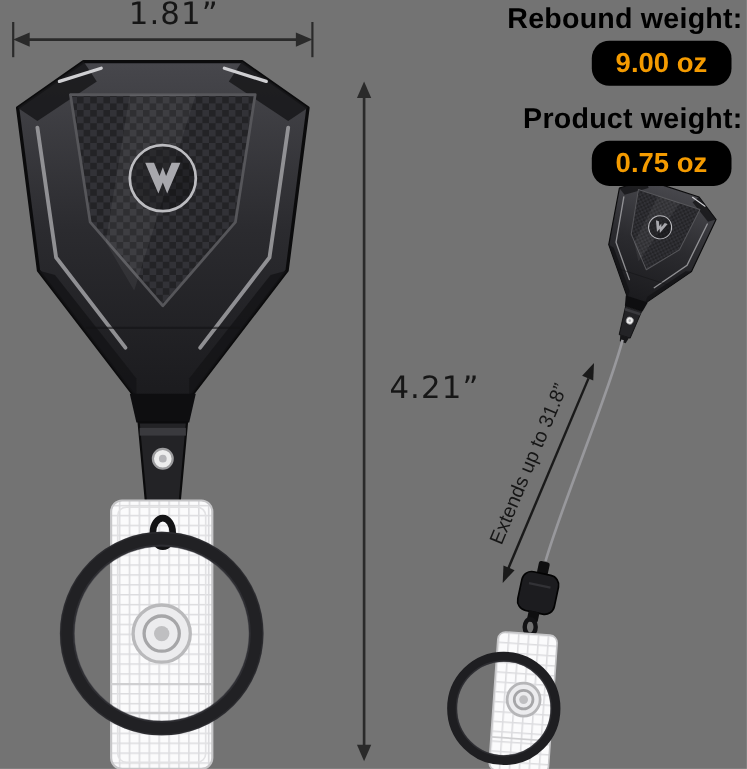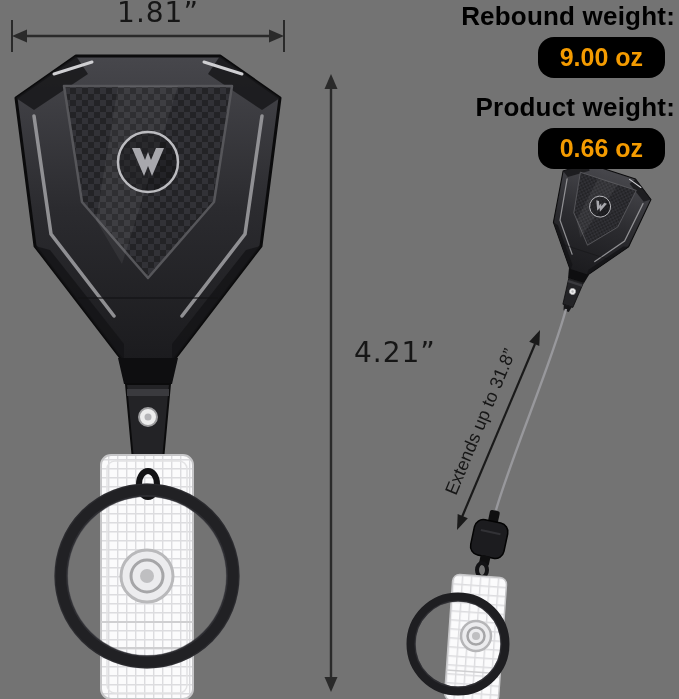--- a/index.html
+++ b/index.html
@@ -149,16 +149,16 @@
       <polygon points="540,330 539.3,346 529.2,341.7" stroke="none"></polygon>
       <polygon points="457,530 467.8,518.3 457.7,514" stroke="none"></polygon>
     </g>
     <text class="extText" text-anchor="middle" transform="translate(486,424) rotate(-67.4)">Extends up to 31.8”</text>
   </svg>
 
   <div class="specs">
     <div class="spec-label">Rebound weight:</div>
     <div class="spec-badge">9.00 oz</div>
     <div class="spec-label">Product weight:</div>
-    <div class="spec-badge">0.66 oz</div>
+    <div class="spec-badge">0.75 oz</div>
   </div>
 
 </div>
 
 </body></html>

